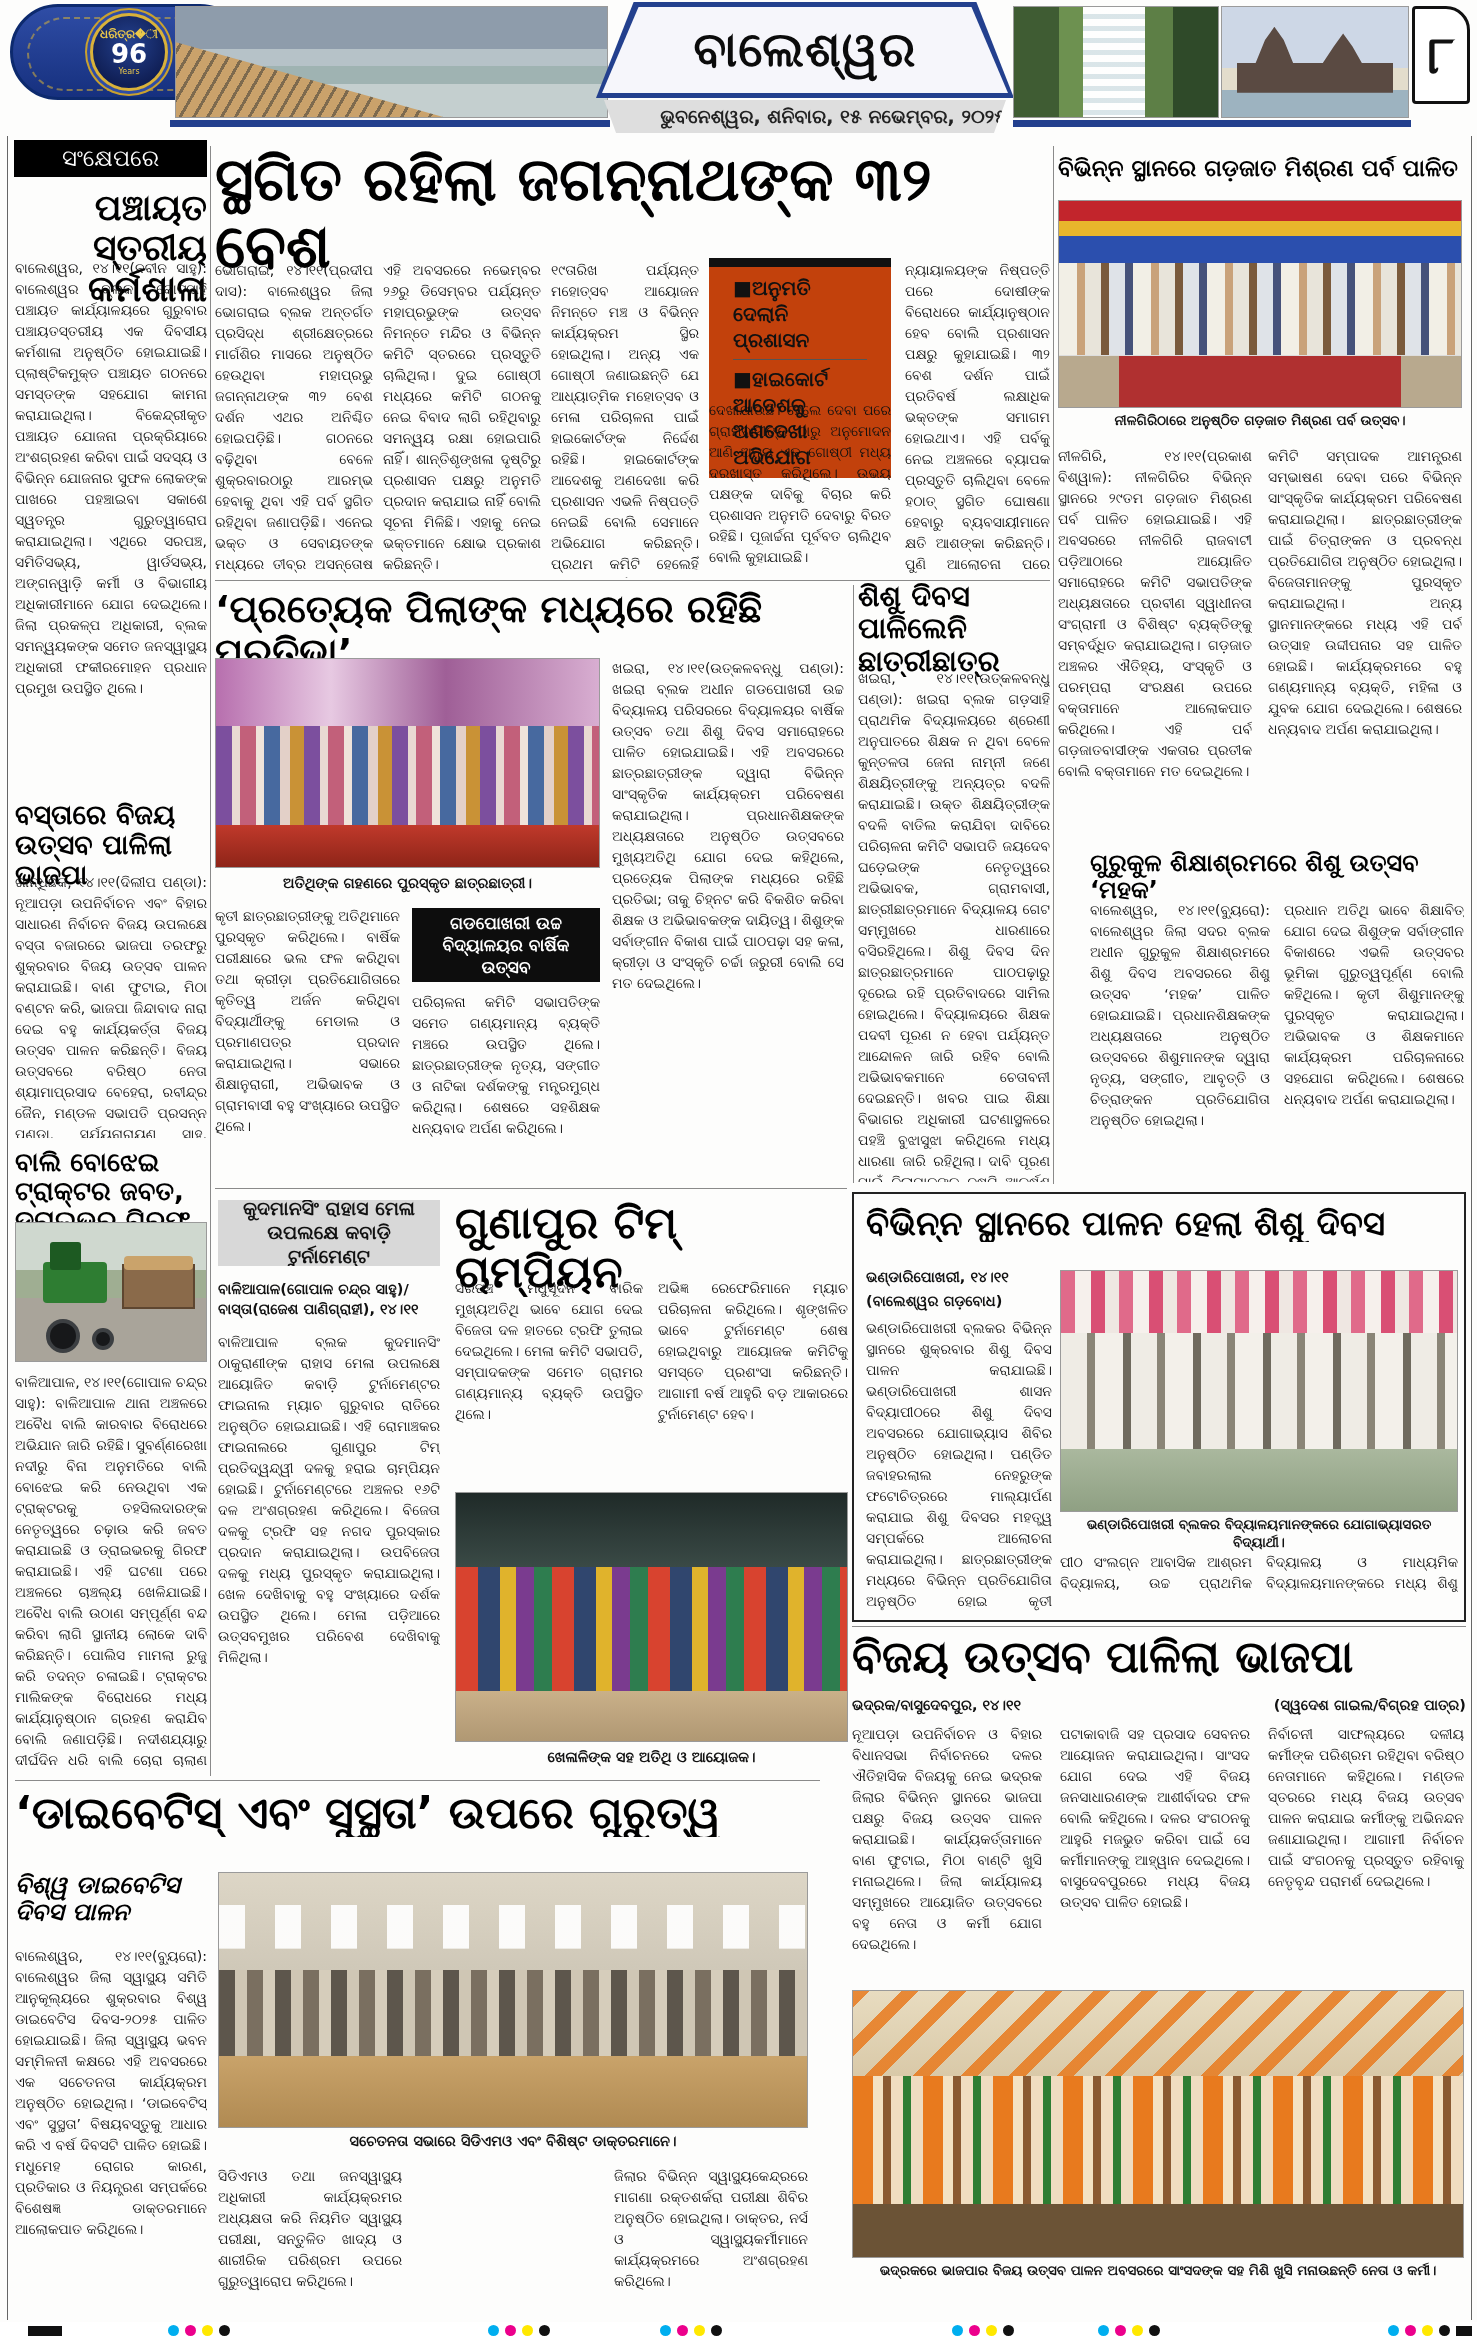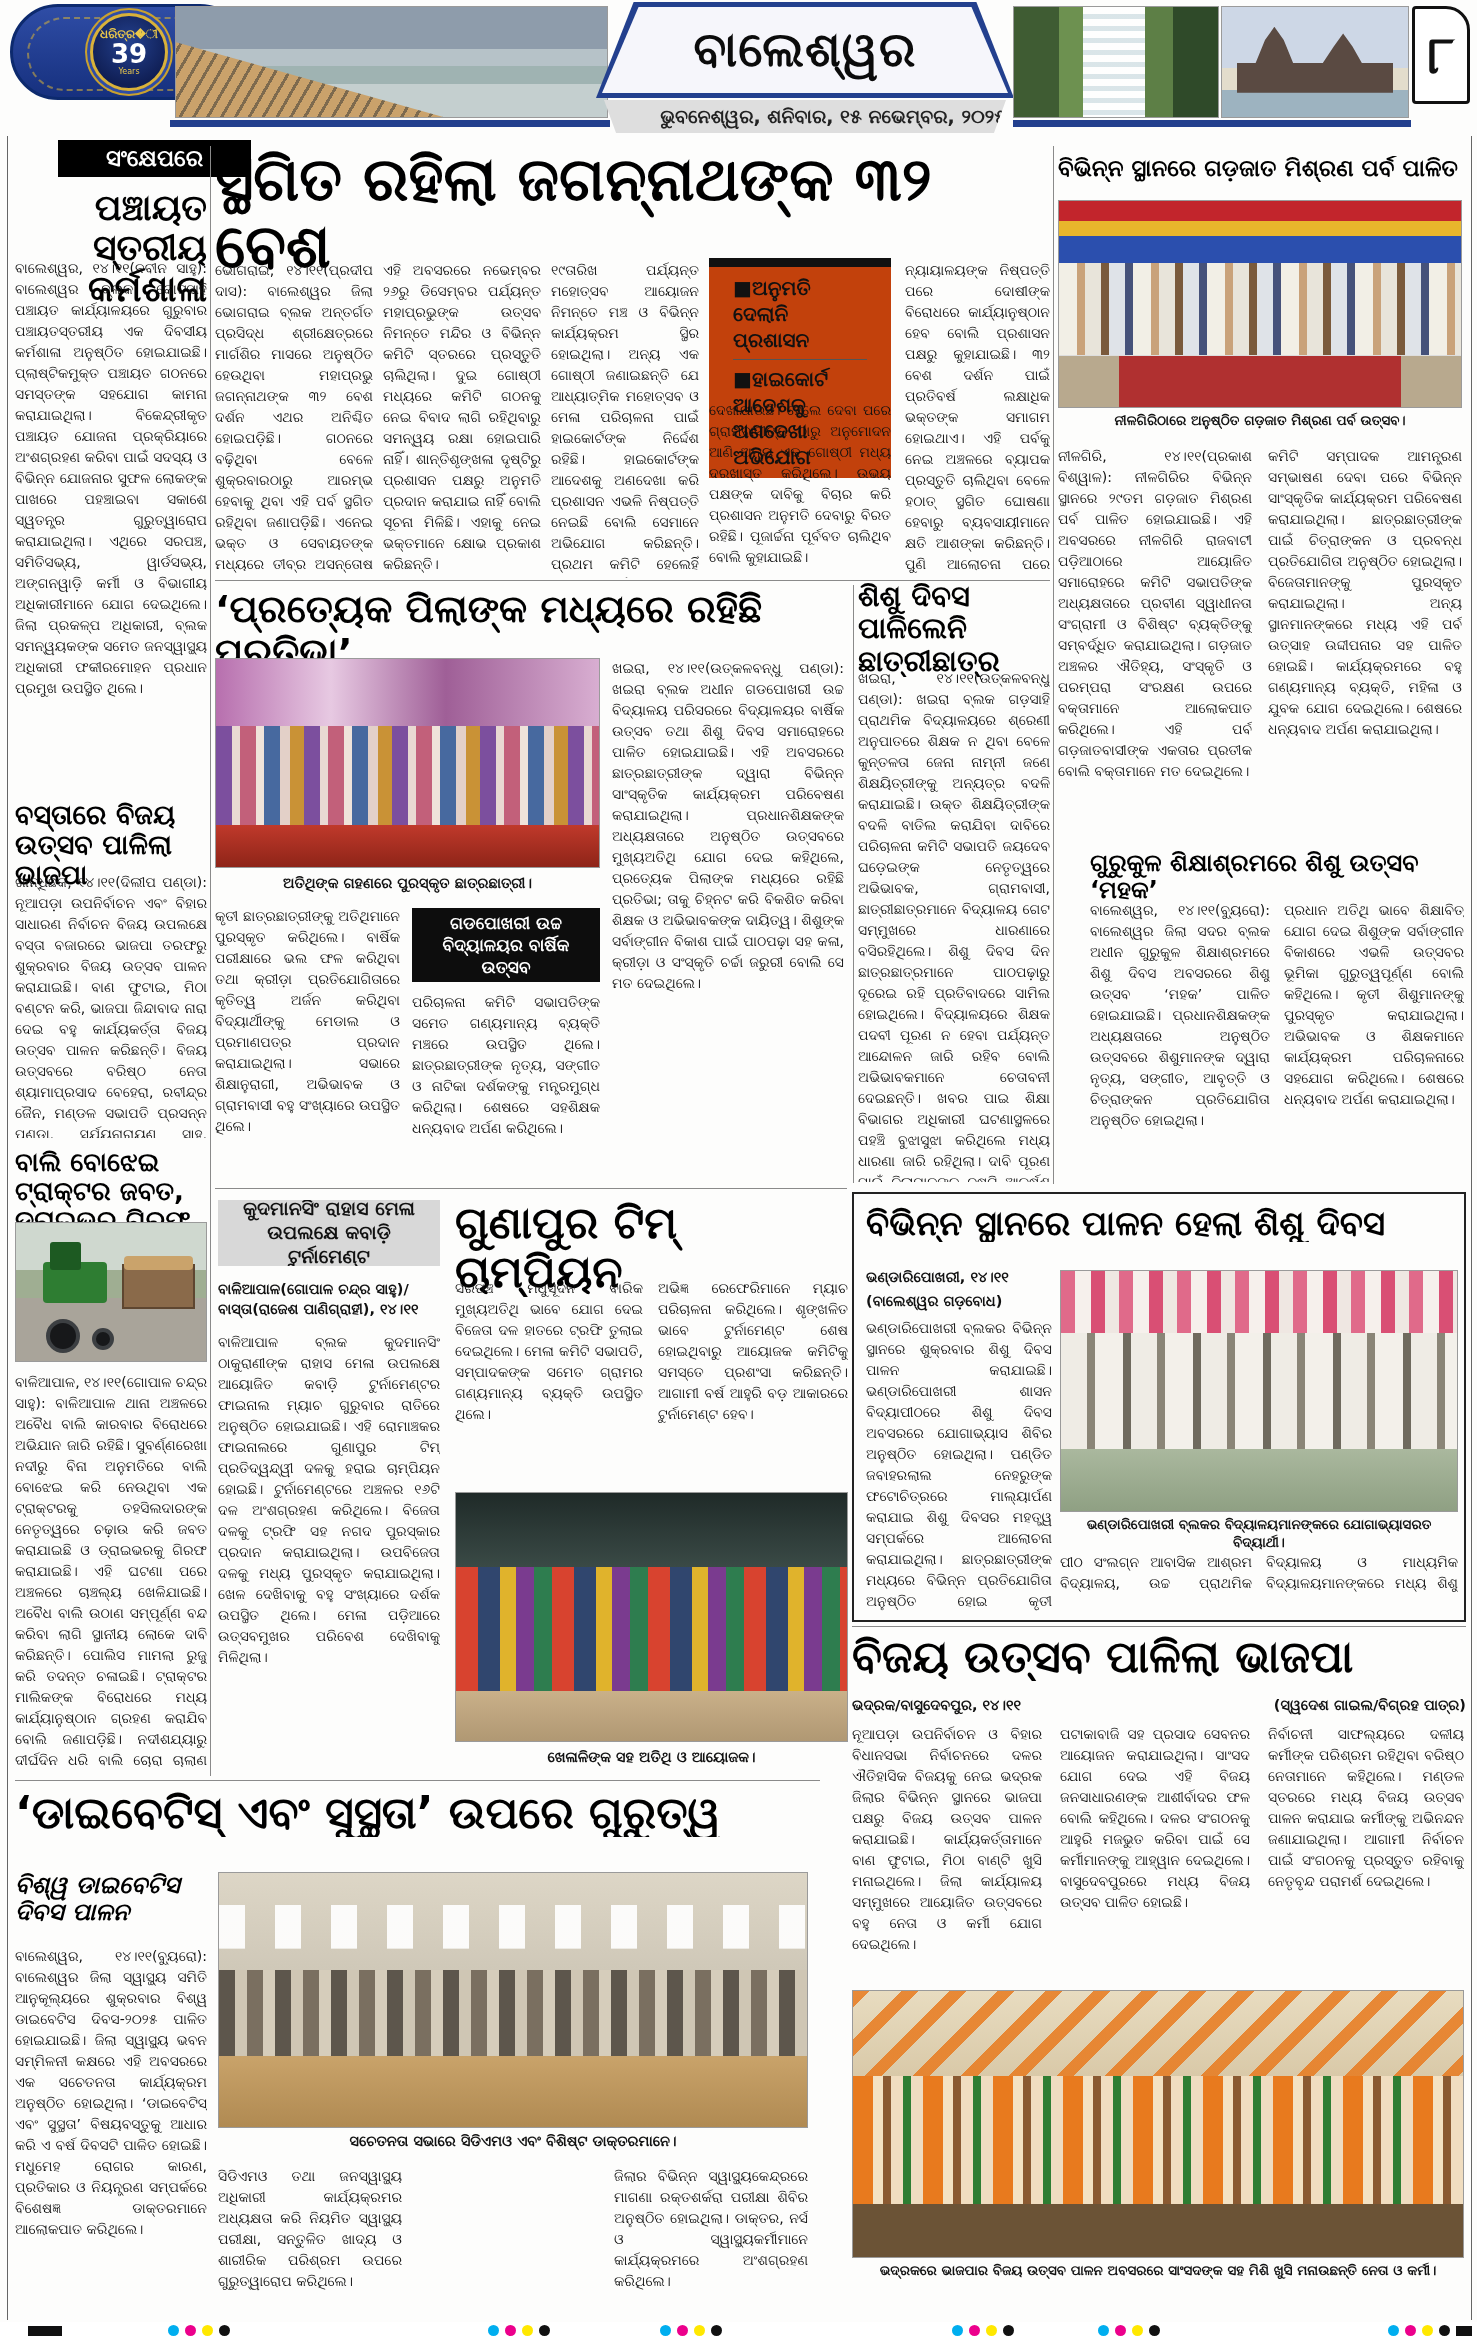--- a/index.html
+++ b/index.html
@@ -42,21 +42,21 @@
   .hdr-underline{position:absolute;height:7px;background:#23408e;}
   
   .vr{position:absolute;width:1px;background:#8a8a8a;}
   .hr{position:absolute;height:1px;background:#8a8a8a;}
   .frame{position:absolute;left:7px;top:136px;width:1463px;height:2184px;border-left:1px solid #666;border-right:1px solid #666;pointer-events:none;}
   
   .blk{position:absolute;overflow:hidden;box-sizing:border-box;}
   .headline{font-weight:800;color:#000;line-height:1.12;}
   .body-txt{font-size:14px;line-height:1.5;text-align:justify;color:#101010;}
   .cap{font-weight:bold;font-size:14.5px;line-height:1.3;text-align:center;}
-  .sec-head{background:#000;color:#fff;display:flex;align-items:center;justify-content:center;font-weight:bold;margin-left:44px;}
+  .sec-head{background:#000;color:#fff;display:flex;align-items:center;justify-content:center;font-weight:normal;}
   .kicker-box{background:#d8d8d8;display:flex;align-items:center;justify-content:center;text-align:center;
       font-weight:bold;line-height:1.25;padding:4px 8px;}
   .black-box{background:#0d0d0d;color:#fff;display:flex;align-items:center;justify-content:center;text-align:center;
       font-weight:bold;line-height:1.3;padding:6px 8px;}
   .bullet-box{background:#c2410c;border-top:9px solid #111;padding:8px 24px;}
   .bullet-box .bl{font-size:20px;font-weight:800;line-height:1.3;}
   .bullet-box .sep{height:1px;background:#555;margin:6px 0;}
   .byline{font-weight:bold;font-size:14.5px;line-height:1.35;}
   .boxed{border:2px solid #222;}
   
@@ -101,21 +101,21 @@
 </style>
 </head>
 <body>
 
 <div id="sheet">
 
   <div class="logo">
     <div class="laurel"></div>
     <div class="medal">
       <span class="b1">ଧରିତ୍ର�ୀ</span>
-      <span class="b2">39</span>
+      <span class="b2">96</span>
       <span class="b3">Years</span>
     </div>
   </div>
 
   <div class="photo beach-ph" style="left:175px;top:6px;width:433px;height:112px;"></div>
 
   <div class="masthead">
     <div class="mast-outer"></div>
     <div class="mast-inner">
       <span>ବାଲେଶ୍ୱର</span>

